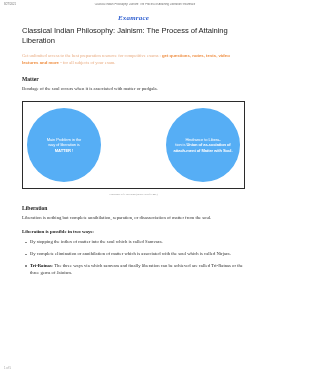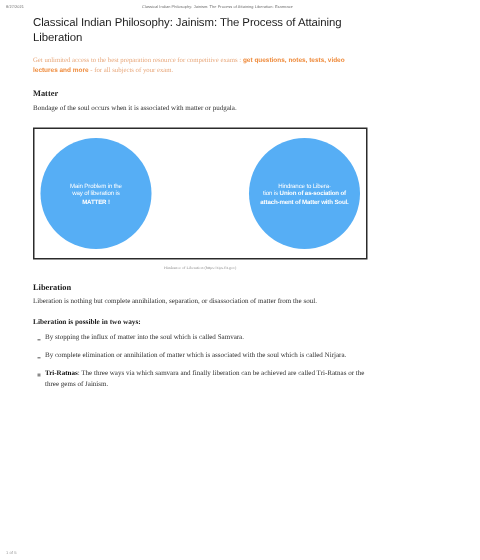--- a/index.html
+++ b/index.html
@@ -184,20 +184,21 @@
 </head>
 <body>
 
 <div class="print-header">
   <div class="ph-date">8/27/2021</div>
   <div class="ph-title">Classical Indian Philosophy: Jainism: The Process of Attaining Liberation: Examrace</div>
 </div>
 
 <div class="page">
 
+  <div class="brand">Examrace</div>
 
   <h1 class="doc-title">Classical Indian Philosophy: Jainism: The Process of Attaining Liberation</h1>
 
   <div class="promo">
     <span>Get unlimited access to the best preparation resource for competitive exams :</span>
     <span class="promo-strong">get questions, notes, tests, video lectures and more</span>
     <span>- for all subjects of your exam.</span>
   </div>
 
   <h2 class="sec-title">Matter</h2>

